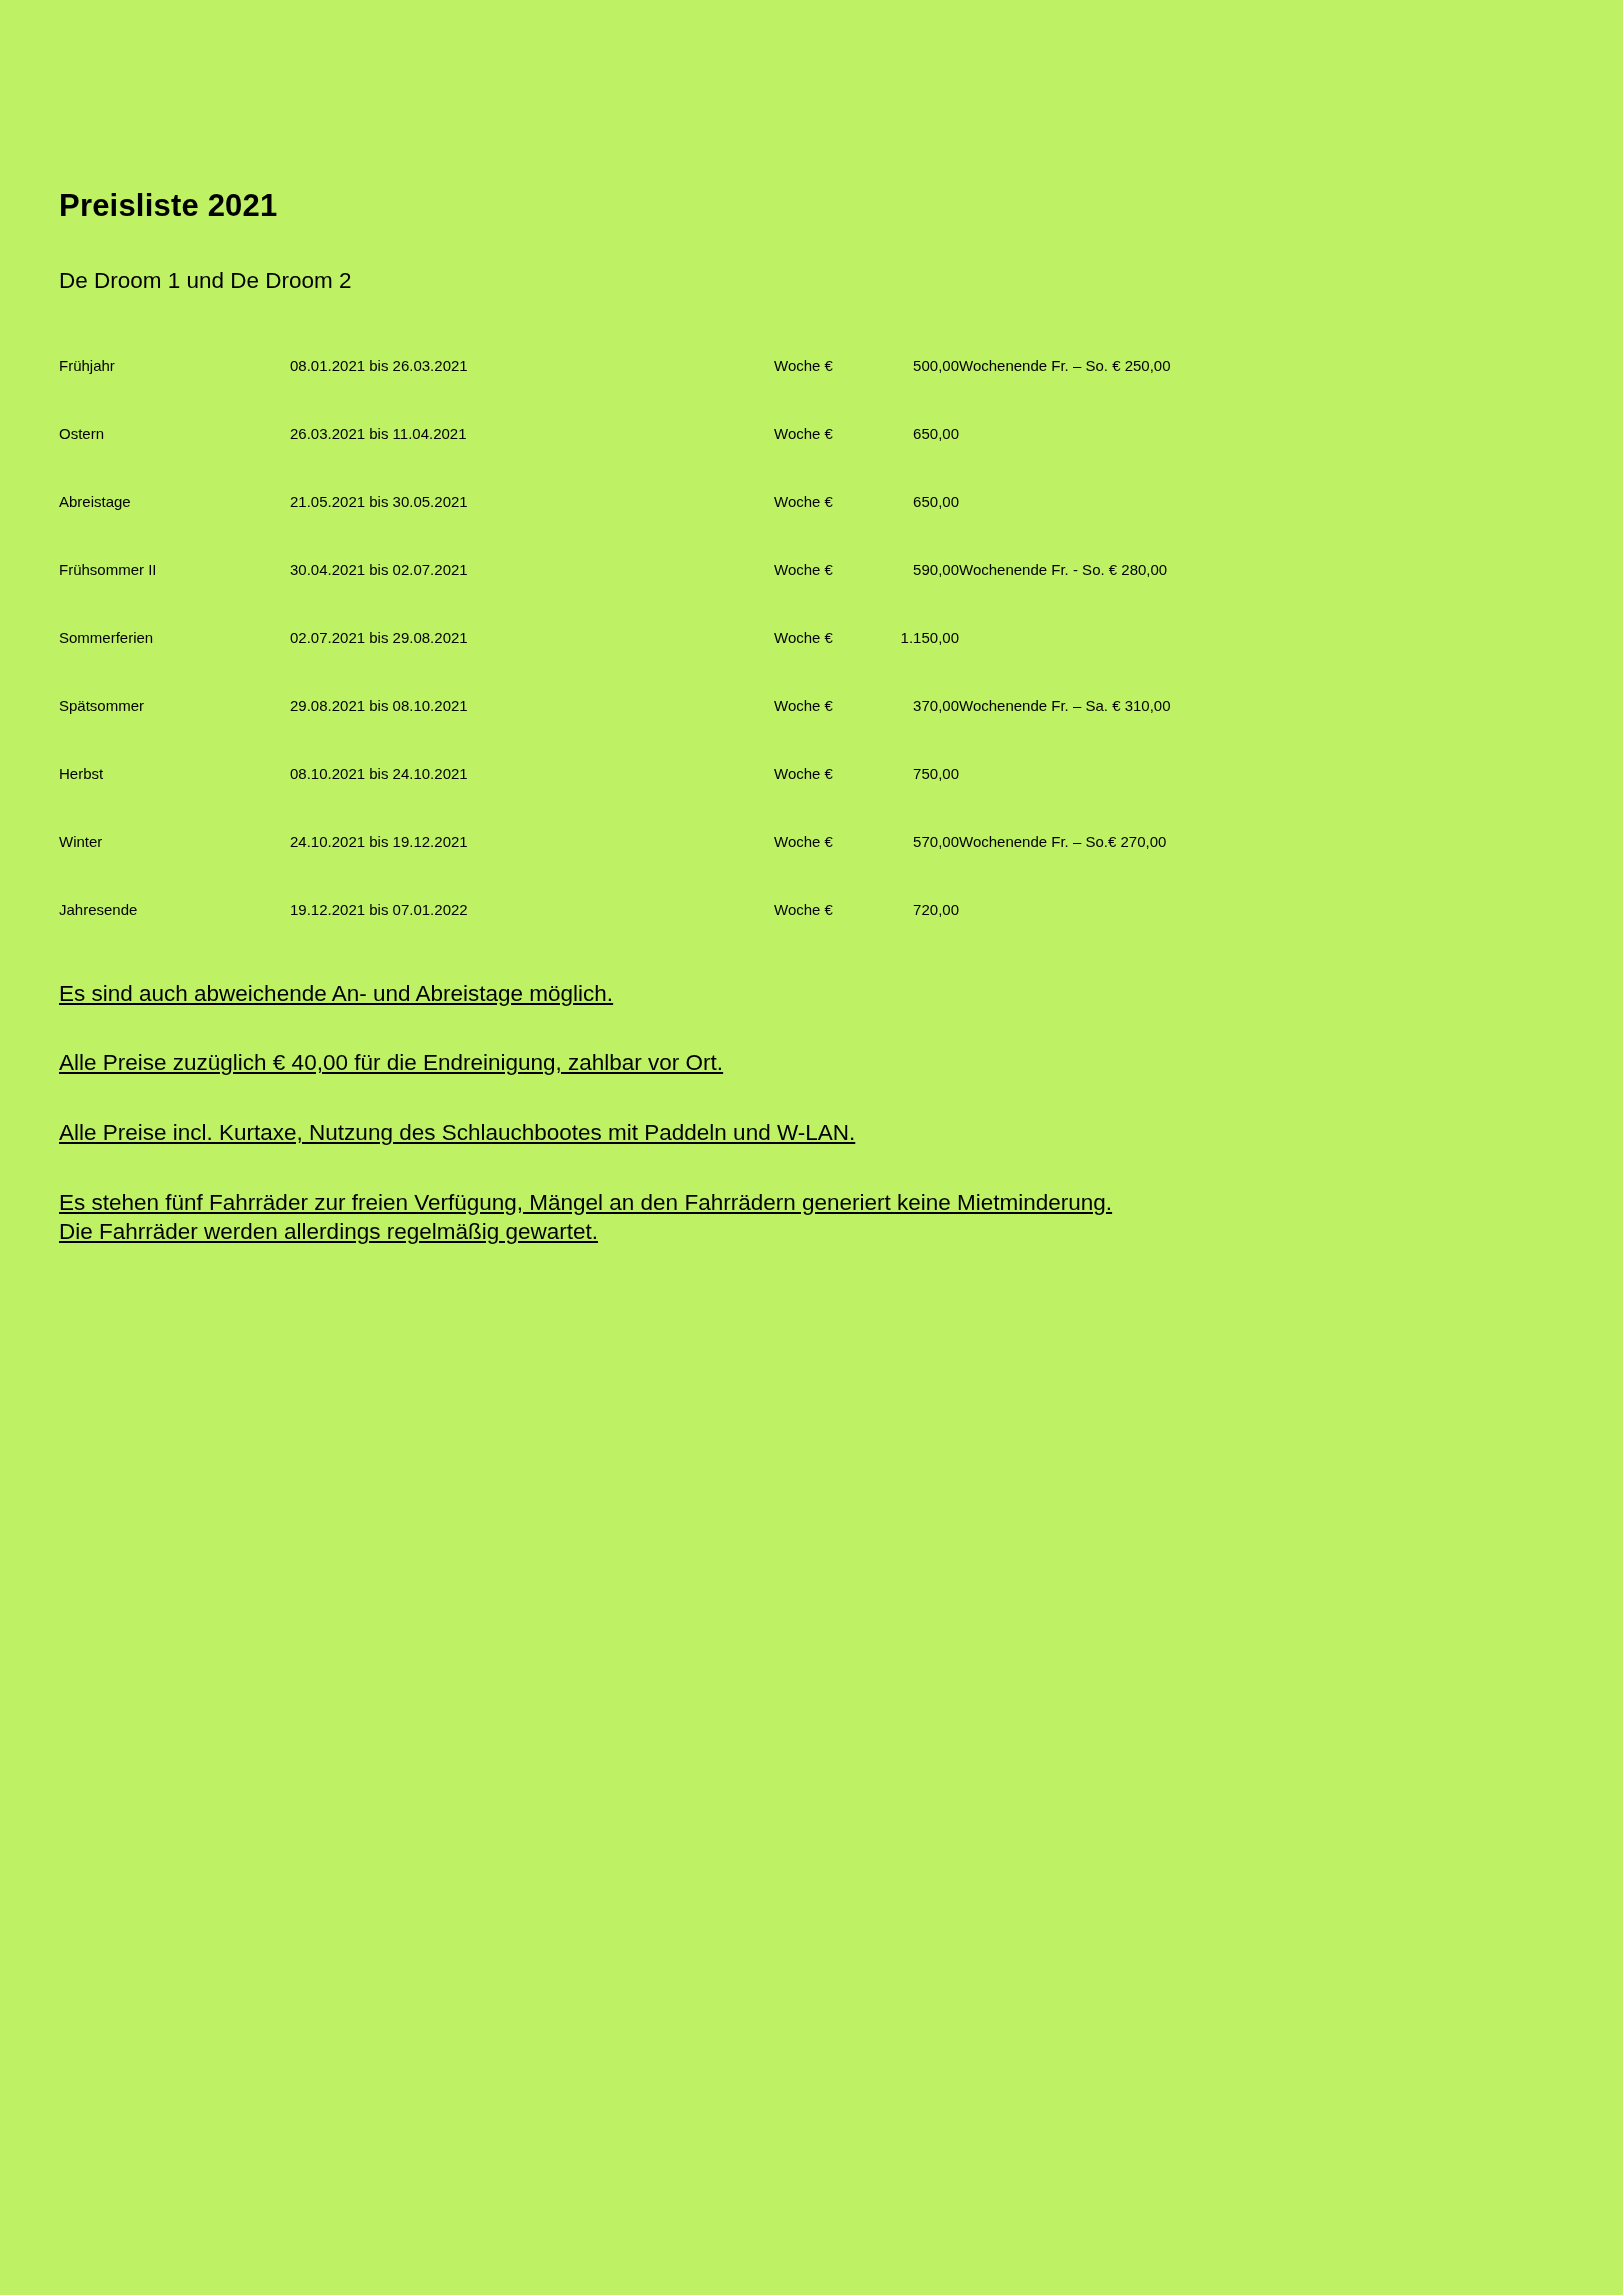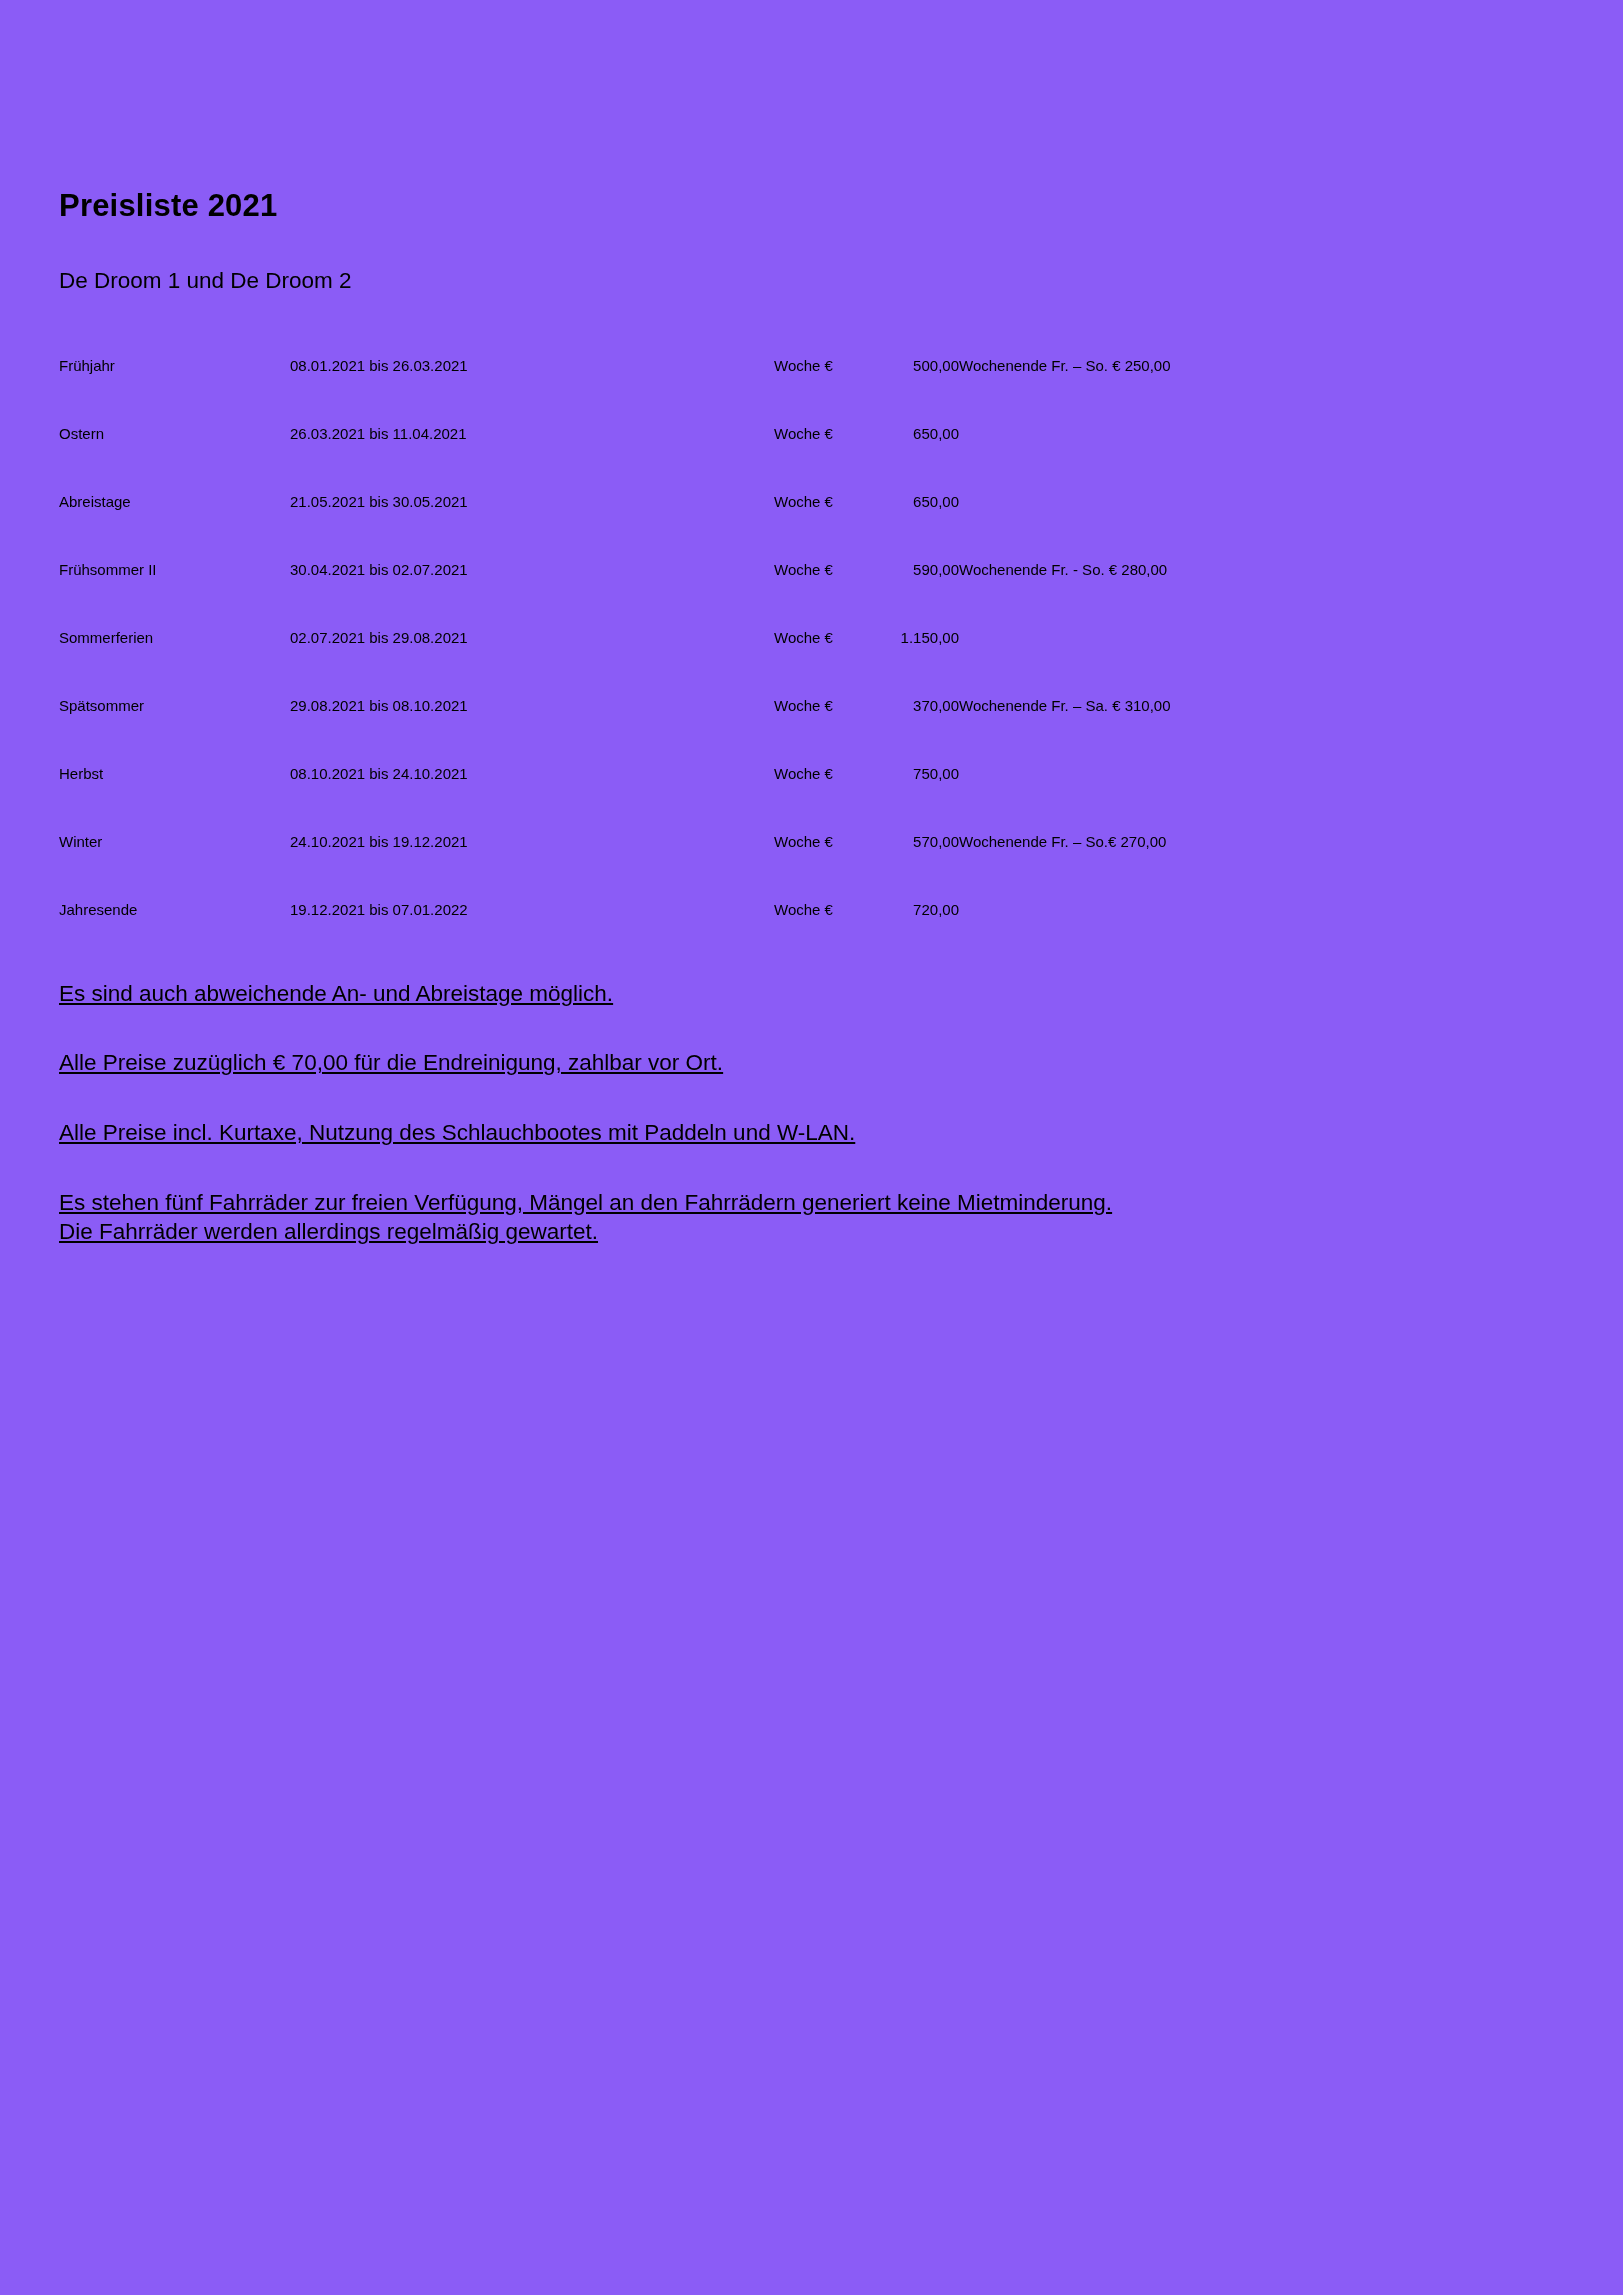--- a/index.html
+++ b/index.html
@@ -9,21 +9,21 @@
     background: #ffffff;
   }
   body {
     font-family: "Liberation Sans", sans-serif;
     color: #000000;
   }
   .page {
     position: relative;
     width: 1624px;
     height: 2295px;
-    background: #8b5cf6;
+    background: #bef264;
     overflow: hidden;
     box-sizing: border-box;
     padding: 0;
   }
   .content {
     position: absolute;
     left: 59px;
     top: 188px;
     width: 1506px;
   }
@@ -142,20 +142,20 @@
             <td class="col-dates">19.12.2021 bis 07.01.2022</td>
             <td class="col-week">Woche €</td>
             <td class="col-amount">720,00</td>
             <td class="col-weekend"></td>
           </tr>
         </tbody>
     </table>
 
     <div class="notes">
         <p class="note">Es sind auch abweichende An- und Abreistage möglich.</p>
-        <p class="note">Alle Preise zuzüglich € 70,00 für die Endreinigung, zahlbar vor Ort.</p>
+        <p class="note">Alle Preise zuzüglich € 40,00 für die Endreinigung, zahlbar vor Ort.</p>
         <p class="note">Alle Preise incl. Kurtaxe, Nutzung des Schlauchbootes mit Paddeln und W-LAN.</p>
         <p class="note">Es stehen fünf Fahrräder zur freien Verfügung, Mängel an den Fahrrädern generiert keine Mietminderung.<br>Die Fahrräder werden allerdings regelmäßig gewartet.</p>
       </div>
 
   </div>
 </div>
 
 
 </body></html>

